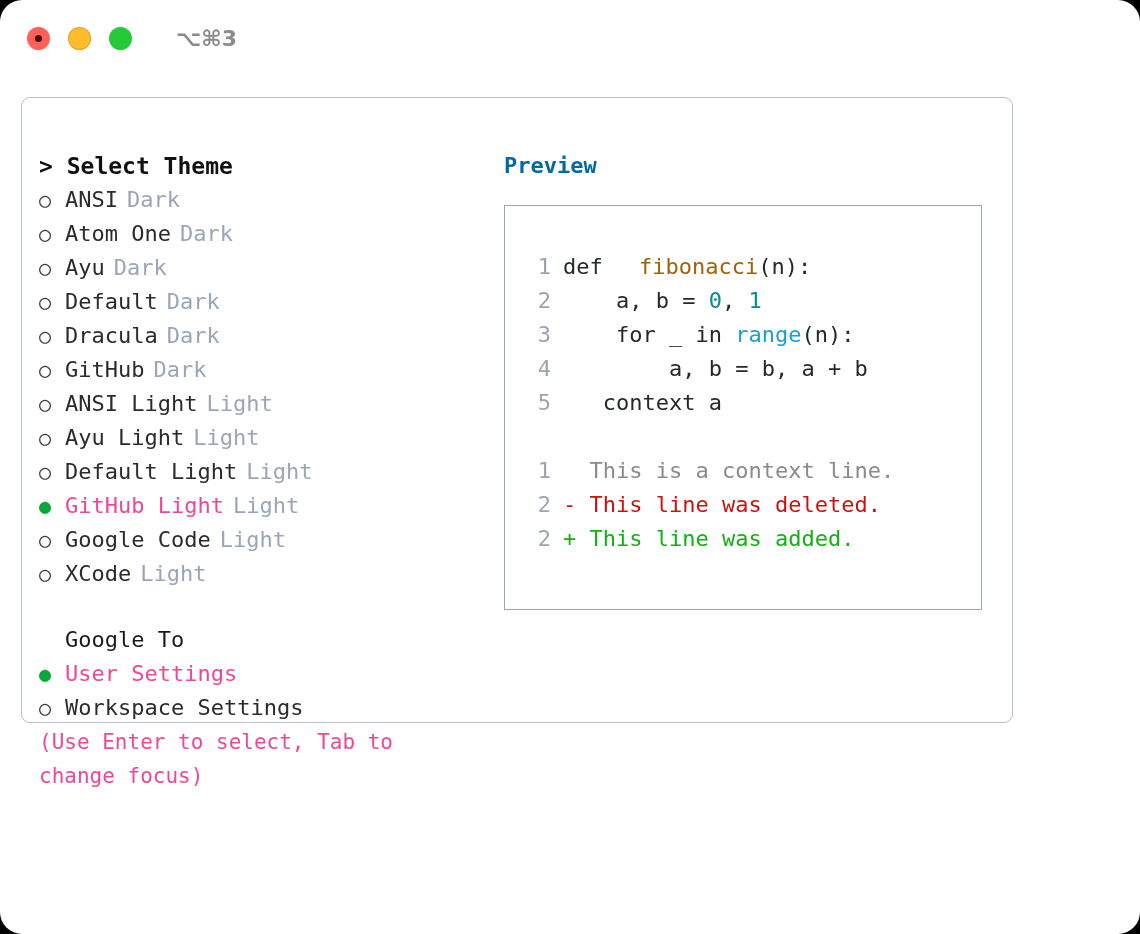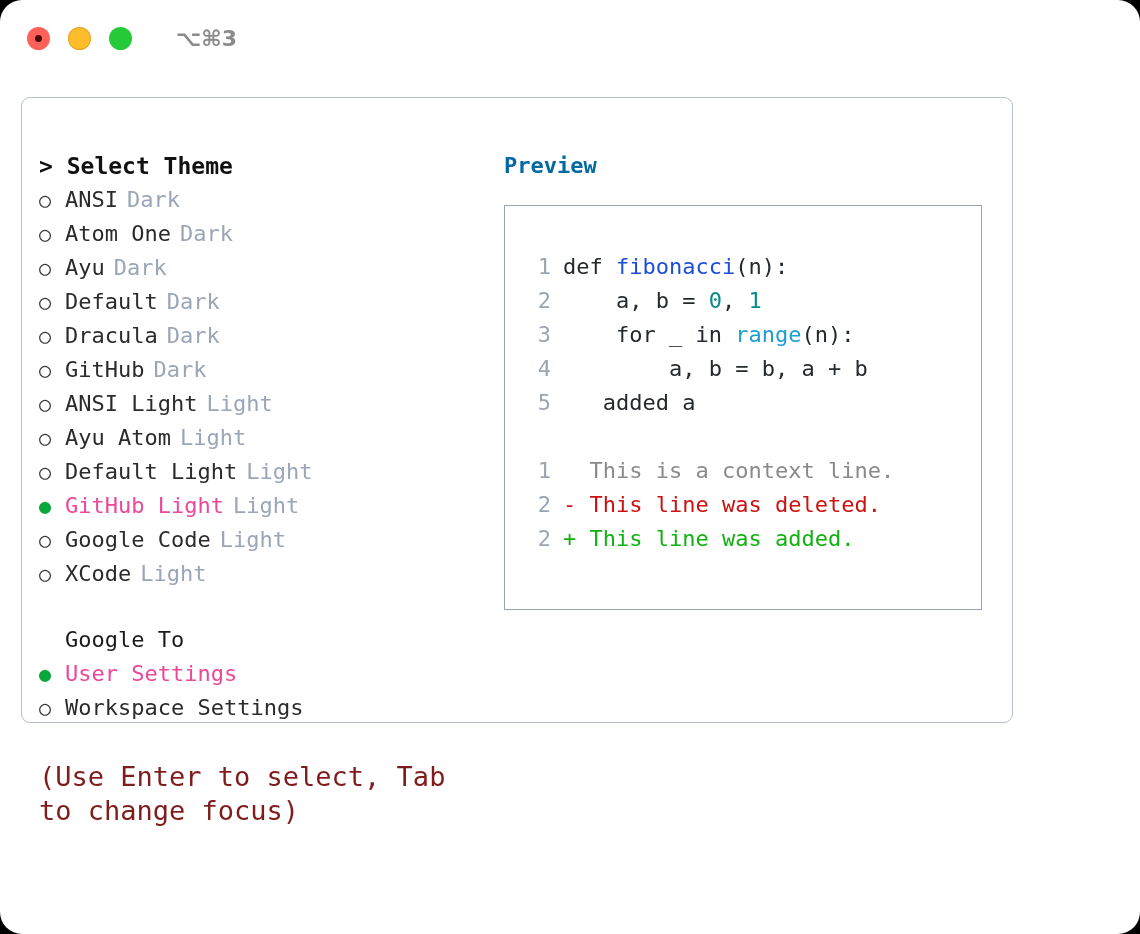--- a/index.html
+++ b/index.html
@@ -108,24 +108,23 @@
   .apply-block { margin-top: 32px; }
   .apply-title {
     font-size: 22px;
     font-weight: 400;
     color: #1a1a1a;
     line-height: 34px;
     padding-left: 26px;
     white-space: pre;
   }
   .hint {
-    margin-top: 35px;
-    font-size: 27px;
-    line-height: 34px;
-    color: #7f1d1d;
+    font-size: 21px;
+    line-height: 34px;
+    color: #ec4899;
     width: 420px;
   }
   
   .preview-title {
     font-size: 22px;
     font-weight: 700;
     color: #0369a1;
     line-height: 34px;
     white-space: pre;
   }
@@ -145,21 +144,21 @@
   }
   .ln {
     width: 26px;
     flex: 0 0 26px;
     text-align: right;
     color: #9aa5b1;
     margin-right: 12px;
   }
   .code-txt { color: #24292e; }
   .blank-line { height: 34px; }
-  .tok-fn   { color: #1d4ed8; }
+  .tok-fn   { color: #a16207; margin-left: 23px; }
   .tok-num  { color: #0b8a8a; }
   .tok-call { color: #1a9ed4; }
   .diff-ctx { color: #8a8a8a; }
   .diff-del { color: #cc1111; }
   .diff-add { color: #11b111; }
 </style>
 </head>
 <body>
 
 <div class="window">
@@ -183,21 +182,21 @@
         <div class="section-title">&gt; Select Theme</div>
 
         <div id="theme-list">
             <div class="opt-row"><span class="bullet">○</span><span class="opt-label">ANSI</span><span class="opt-tag">Dark</span></div>
             <div class="opt-row"><span class="bullet">○</span><span class="opt-label">Atom One</span><span class="opt-tag">Dark</span></div>
             <div class="opt-row"><span class="bullet">○</span><span class="opt-label">Ayu</span><span class="opt-tag">Dark</span></div>
             <div class="opt-row"><span class="bullet">○</span><span class="opt-label">Default</span><span class="opt-tag">Dark</span></div>
             <div class="opt-row"><span class="bullet">○</span><span class="opt-label">Dracula</span><span class="opt-tag">Dark</span></div>
             <div class="opt-row"><span class="bullet">○</span><span class="opt-label">GitHub</span><span class="opt-tag">Dark</span></div>
             <div class="opt-row"><span class="bullet">○</span><span class="opt-label">ANSI Light</span><span class="opt-tag">Light</span></div>
-            <div class="opt-row"><span class="bullet">○</span><span class="opt-label">Ayu Atom</span><span class="opt-tag">Light</span></div>
+            <div class="opt-row"><span class="bullet">○</span><span class="opt-label">Ayu Light</span><span class="opt-tag">Light</span></div>
             <div class="opt-row"><span class="bullet">○</span><span class="opt-label">Default Light</span><span class="opt-tag">Light</span></div>
             <div class="opt-row"><span class="bullet sel">●</span><span class="opt-label sel">GitHub Light</span><span class="opt-tag">Light</span></div>
             <div class="opt-row"><span class="bullet">○</span><span class="opt-label">Google Code</span><span class="opt-tag">Light</span></div>
             <div class="opt-row"><span class="bullet">○</span><span class="opt-label">XCode</span><span class="opt-tag">Light</span></div>
           </div>
 
         <div class="apply-block">
           <div class="apply-title">Google To</div>
           <div id="apply-list">
               <div class="opt-row"><span class="bullet sel">●</span><span class="opt-label sel">User Settings</span></div>
@@ -210,21 +209,21 @@
 
       <div class="col-right">
         <div class="preview-title">Preview</div>
 
         <div class="preview-box">
           <div id="code-block">
               <div class="code-line"><span class="ln">1</span><span><span class="code-txt">def </span><span class="tok-fn">fibonacci</span><span class="code-txt">(n):</span></span></div>
               <div class="code-line"><span class="ln">2</span><span><span class="code-txt">    a, b = </span><span class="tok-num">0</span><span class="code-txt">, </span><span class="tok-num">1</span></span></div>
               <div class="code-line"><span class="ln">3</span><span><span class="code-txt">    for _ in </span><span class="tok-call">range</span><span class="code-txt">(n):</span></span></div>
               <div class="code-line"><span class="ln">4</span><span><span class="code-txt">        a, b = b, a + b</span></span></div>
-              <div class="code-line"><span class="ln">5</span><span><span class="code-txt">   added a</span></span></div>
+              <div class="code-line"><span class="ln">5</span><span><span class="code-txt">   context a</span></span></div>
             </div>
           <div class="blank-line"></div>
           <div id="diff-block">
               <div class="code-line"><span class="ln">1</span><span class="diff-ctx">  </span><span class="diff-ctx">This is a context line.</span></div>
               <div class="code-line"><span class="ln">2</span><span class="diff-del">- </span><span class="diff-del">This line was deleted.</span></div>
               <div class="code-line"><span class="ln">2</span><span class="diff-add">+ </span><span class="diff-add">This line was added.</span></div>
             </div>
         </div>
       </div>
 

